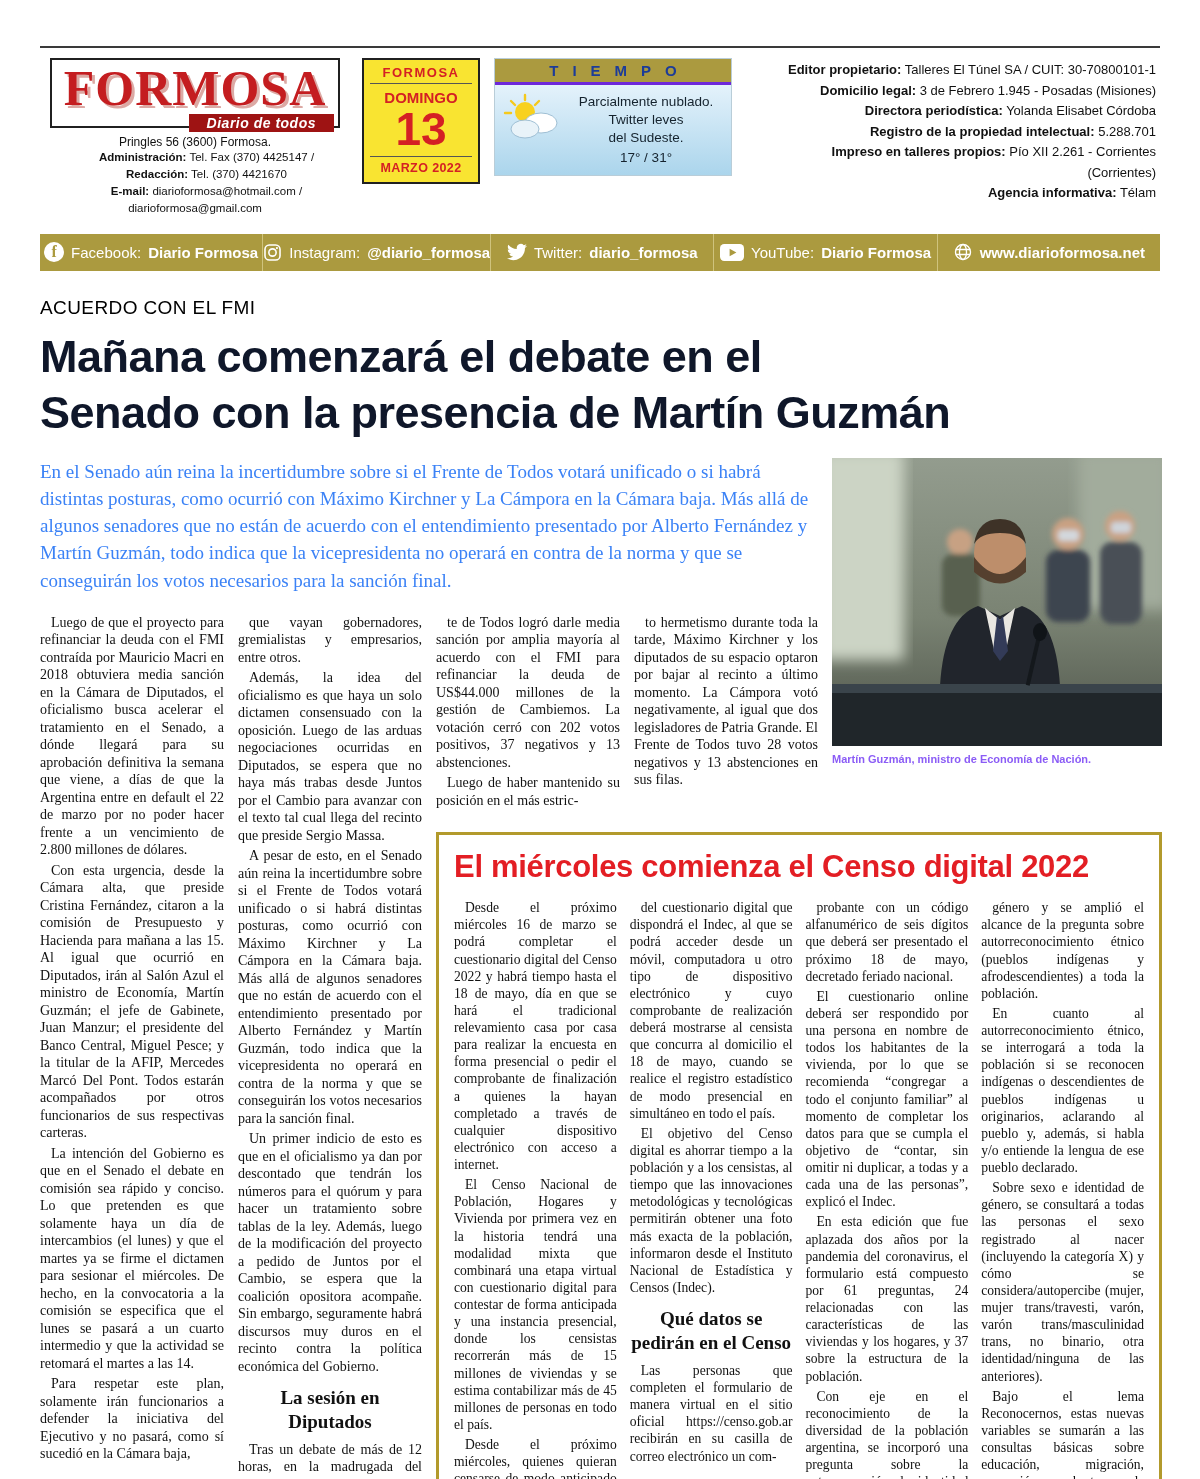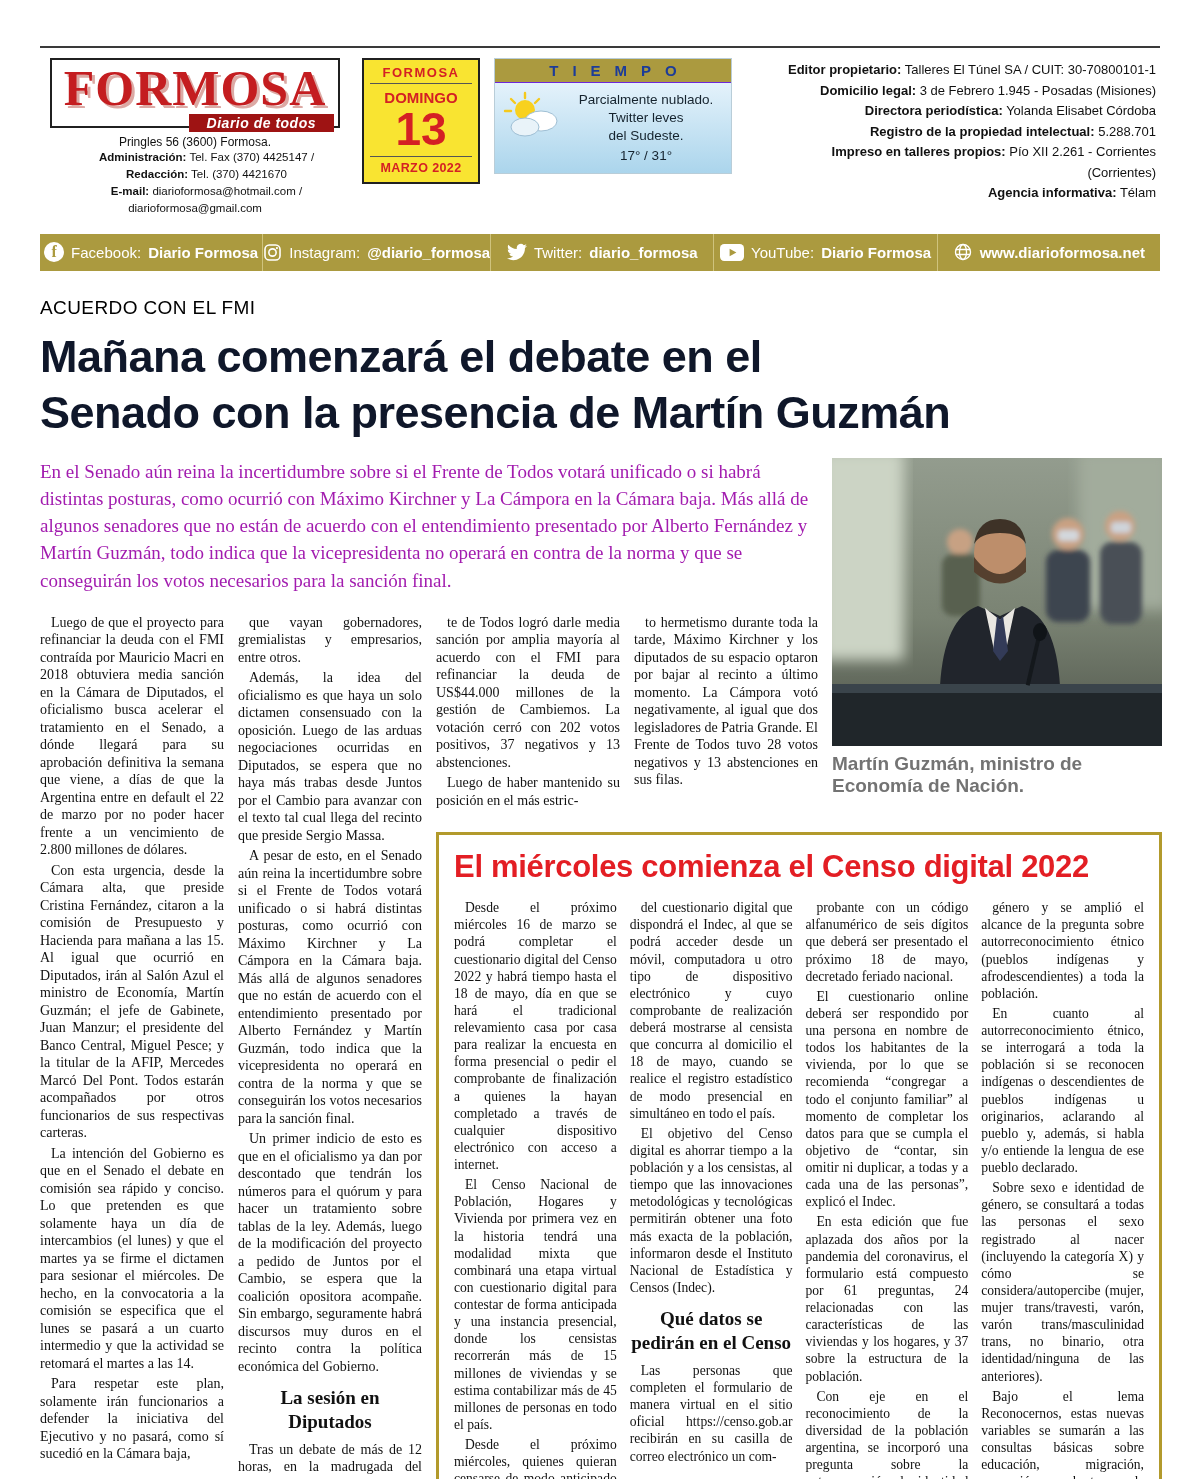--- a/index.html
+++ b/index.html
@@ -17,21 +17,21 @@
   .mast-line { font-size:11.5px; line-height:1.5; }
   .b { font-weight:bold;margin-left:23px; }
 
   .date-box { flex:0 0 118px; border:2px solid #202020; background:#f9e431; color:#d42024; text-align:center; font-family:"Liberation Sans",sans-serif; padding:5px 6px 7px; }
   .date-city { font-size:13px; font-weight:bold; letter-spacing:1.5px; border-bottom:1.5px solid #555; padding-bottom:3px; }
   .date-day { font-size:15px; font-weight:bold; margin-top:5px; }
   .date-num { font-size:46px; font-weight:bold; line-height:1; padding-bottom:4px; border-bottom:1.5px solid #555; }
   .date-month { font-size:12.5px; font-weight:bold; padding-top:4px; letter-spacing:.4px; }
 
   .weather-box { flex:0 0 238px; font-family:"Liberation Sans",sans-serif; border:1px solid #b9cdd8; }
-  .weather-title { background:#ab9a3f; color:#1c3c99; font-weight:bold; font-size:15px; text-align:center; letter-spacing:14px; text-indent:14px; padding:3px 0; border-bottom:1px solid #6d28d9; }
+  .weather-title { background:#ab9a3f; color:#1c3c99; font-weight:bold; font-size:15px; text-align:center; letter-spacing:14px; text-indent:14px; padding:3px 0; border-bottom:3px solid #6d28d9; }
   .weather-body { background:linear-gradient(#e4f2fb,#abd5ec); display:flex; align-items:flex-start; padding:8px 8px; gap:4px; min-height:88px; }
   .weather-icon { flex:0 0 62px; }
   .weather-text { flex:1; text-align:center; font-size:13.5px; line-height:1.32; color:#15232e; }
   .temps { margin-top:3px; }
 
   .mast-right { flex:1; text-align:right; font-family:"Liberation Sans",sans-serif; font-size:13px; line-height:1.58; padding-top:2px; }
 
   
   .social-bar { display:flex; background:#ab9a3f; color:#fff; font-family:"Liberation Sans",sans-serif; font-size:15px; align-items:stretch; margin-top:8px; height:37px; }
   .social-cell { flex:1; display:flex; align-items:center; justify-content:center; gap:7px; border-left:1px solid #cfc37d; cursor:pointer; white-space:nowrap; }
@@ -42,24 +42,24 @@
 
   
   .kicker { font-family:"Liberation Sans",sans-serif; font-size:19px; letter-spacing:.4px; margin:26px 0 10px; color:#000; }
   .headline { font-family:"Liberation Sans",sans-serif; font-weight:bold; font-size:45px; line-height:1.26; letter-spacing:-.5px; white-space:pre-line; color:#0f172a; margin:0 0 16px; }
 
   .main-grid { display:grid; grid-template-columns:184px 184px 184px 184px 330px; column-gap:14px;
     grid-template-areas:
       "lead lead lead lead photo"
       "c1   c2   c3   c4   photo"
       "c1   c2   censo censo censo"; }
-  .lead-area { grid-area:lead; font-size:19px; line-height:1.43; margin:0 0 20px; color:#a21caf; }
+  .lead-area { grid-area:lead; font-size:19px; line-height:1.43; margin:0 0 20px; color:#3b82f6; }
   .photo-area { grid-area:photo; }
   .photo svg { display:block; }
-  .caption { font-family:"Liberation Sans",sans-serif; font-weight:bold; font-size:19px; padding-top:7px; color:#737373; }
+  .caption { font-family:"Liberation Sans",sans-serif; font-weight:bold; font-size:11px; padding-top:7px; color:#8b5cf6; }
 
   .mcol { font-size:14px; line-height:1.25; text-align:justify; }
   .mcol1 { grid-area:c1; } .mcol2 { grid-area:c2; } .mcol3 { grid-area:c3; } .mcol4 { grid-area:c4; }
   .bp { text-indent:11px; margin-bottom:3px; }
   .subhead { font-family:Liberation Serif, serif; font-weight:bold; font-size:19px; text-indent:0; text-align:center; margin:11px 0 7px; }
 
   
   .censo-box { grid-area:censo; border:3px solid #b29a2c; margin-top:20px; padding:12px 15px 15px; }
   .censo-headline { font-family:"Liberation Sans",sans-serif; font-weight:bold; font-size:31px; color:#e31e24; letter-spacing:-.3px; margin:2px 0 14px; }
   .censo-cols { display:flex; gap:13px; }

